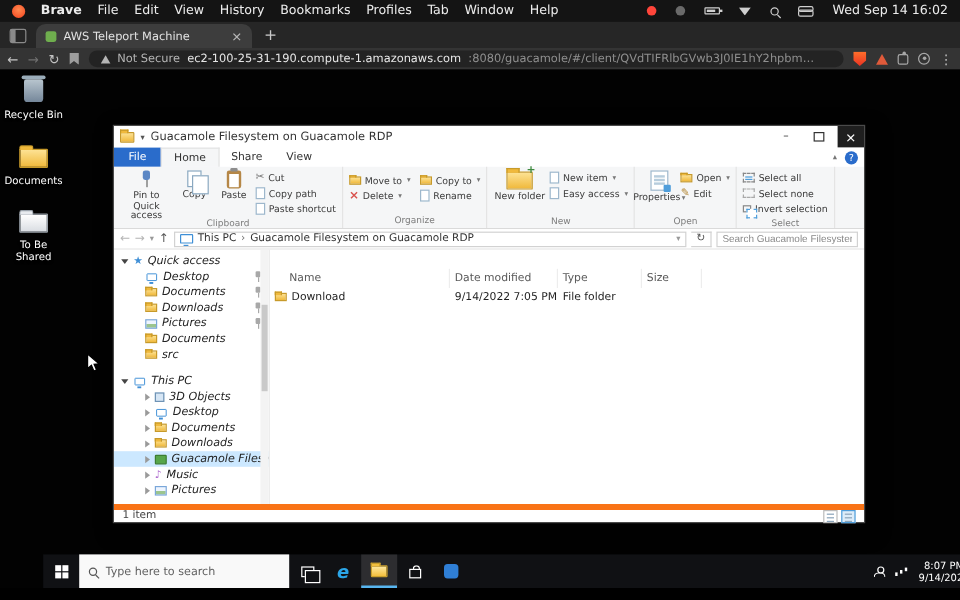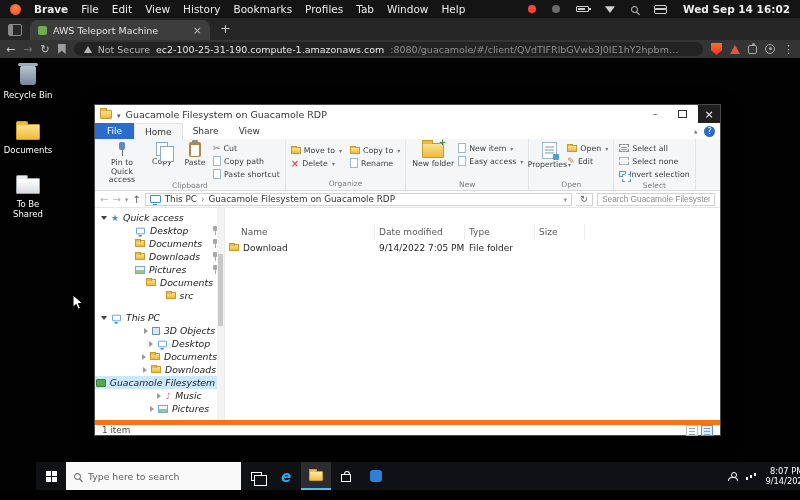--- a/index.html
+++ b/index.html
@@ -4,21 +4,21 @@
 <style>
   * { margin:0; padding:0; box-sizing:border-box; }
   html,body { width:800px; height:500px; }
   body { background:#000; font-family:"DejaVu Sans","Liberation Sans",sans-serif; overflow:hidden; position:relative; color:#ddd; }
   .ic { display:inline-block; flex:none; }
 
   
   .menubar { height:18px; background:#141414; display:flex; align-items:center; padding:0 10px; gap:13px; font-size:10.5px; color:#ececec; }
   .brave-logo { width:11px; height:11px; border-radius:50%; background:radial-gradient(circle at 50% 38%, #ff8a50, #f4411c); }
   .mb-app { font-weight:bold; }
-  .mb-right { margin-left:auto; display:flex; align-items:center; gap:16px;font-weight:bold; }
+  .mb-right { margin-left:auto; display:flex; align-items:center; gap:16px; }
   .dot-red { width:8px; height:8px; border-radius:50%; background:#ff453a; }
   .dot-dim { width:8px; height:8px; border-radius:50%; background:#6a6a6a; }
   .batt { width:13px; height:6px; border:1px solid #cfcfcf; border-radius:1px; position:relative; }
   .batt::before { content:""; position:absolute; left:1px; top:1px; bottom:1px; width:7px; background:#cfcfcf; }
   .batt::after { content:""; position:absolute; right:-3px; top:1px; width:2px; height:2px; background:#cfcfcf; }
   .wifi { width:10px; height:8px; background:#cfcfcf; clip-path:polygon(50% 100%, 0 15%, 100% 15%); }
   .mag { width:7px; height:7px; border:1.4px solid #cfcfcf; border-radius:50%; position:relative; }
   .mag::after { content:""; position:absolute; right:-3px; bottom:-3px; width:4px; height:1.4px; background:#cfcfcf; transform:rotate(45deg); }
   .cc { width:11px; height:9px; position:relative; }
   .cc::before, .cc::after { content:""; position:absolute; left:0; width:11px; height:3.5px; border:1px solid #cfcfcf; border-radius:2px; }
@@ -141,21 +141,21 @@
   .refresh-box::before { content:"↻"; color:#555; font-size:9px; }
   .search-box { width:118px; height:13px; border:1px solid #d2d2d2; font-size:8.3px; color:#333; padding:0 4px; outline:none; background:#fff; }
   .search-box::placeholder { color:#8a8a8a; }
   .ic-mon { width:11px; height:8px; border:1.5px solid #3f8fd6; border-radius:1px; position:relative; }
   .ic-mon::after { content:""; position:absolute; left:2px; bottom:-3.5px; width:4px; height:2px; background:#3f8fd6; }
   .ic-mon-xs { transform:scale(.8); }
 
   .main { flex:1; display:flex; overflow:hidden; }
   .navpane { width:130px; border-right:1px solid #ececec; padding-top:3px; position:relative; font-size:9.3px; color:#222; }
   .nav-row { height:13px; display:flex; align-items:center; gap:4px; padding-left:6px; white-space:nowrap; overflow:hidden;font-style:italic; }
-  .nav-row.lvl2 { padding-left:40px;justify-content:center; }
+  .nav-row.lvl2 { padding-left:26px; }
   .nav-row.sel { background:#cce8ff; }
   .nav-gap { margin-top:9px; }
   .chev-exp { width:0; height:0; border-left:3px solid transparent; border-right:3px solid transparent; border-top:4px solid #444; }
   .chev-col { width:0; height:0; border-top:3px solid transparent; border-bottom:3px solid transparent; border-left:4px solid #9a9a9a; }
   .ic-star::before { content:"★"; color:#3f8fd6; font-size:9px; }
   .ic-cube { width:8px; height:8px; border:1px solid #6f93b5; background:#d6e6f5; }
   .ic-pic { width:10px; height:8px; border:1px solid #7aa7d9; background:linear-gradient(#eef5ff 55%, #9cc58e 55%); }
   .ic-drive { width:10px; height:8px; background:#57a64a; border:1px solid #3c7d33; border-radius:1px; }
   .ic-music::before { content:"♪"; color:#b06fd0; font-size:9px; }
   .pin-sm { width:9px; height:9px; position:relative; margin-left:auto; margin-right:5px; opacity:.75; }

